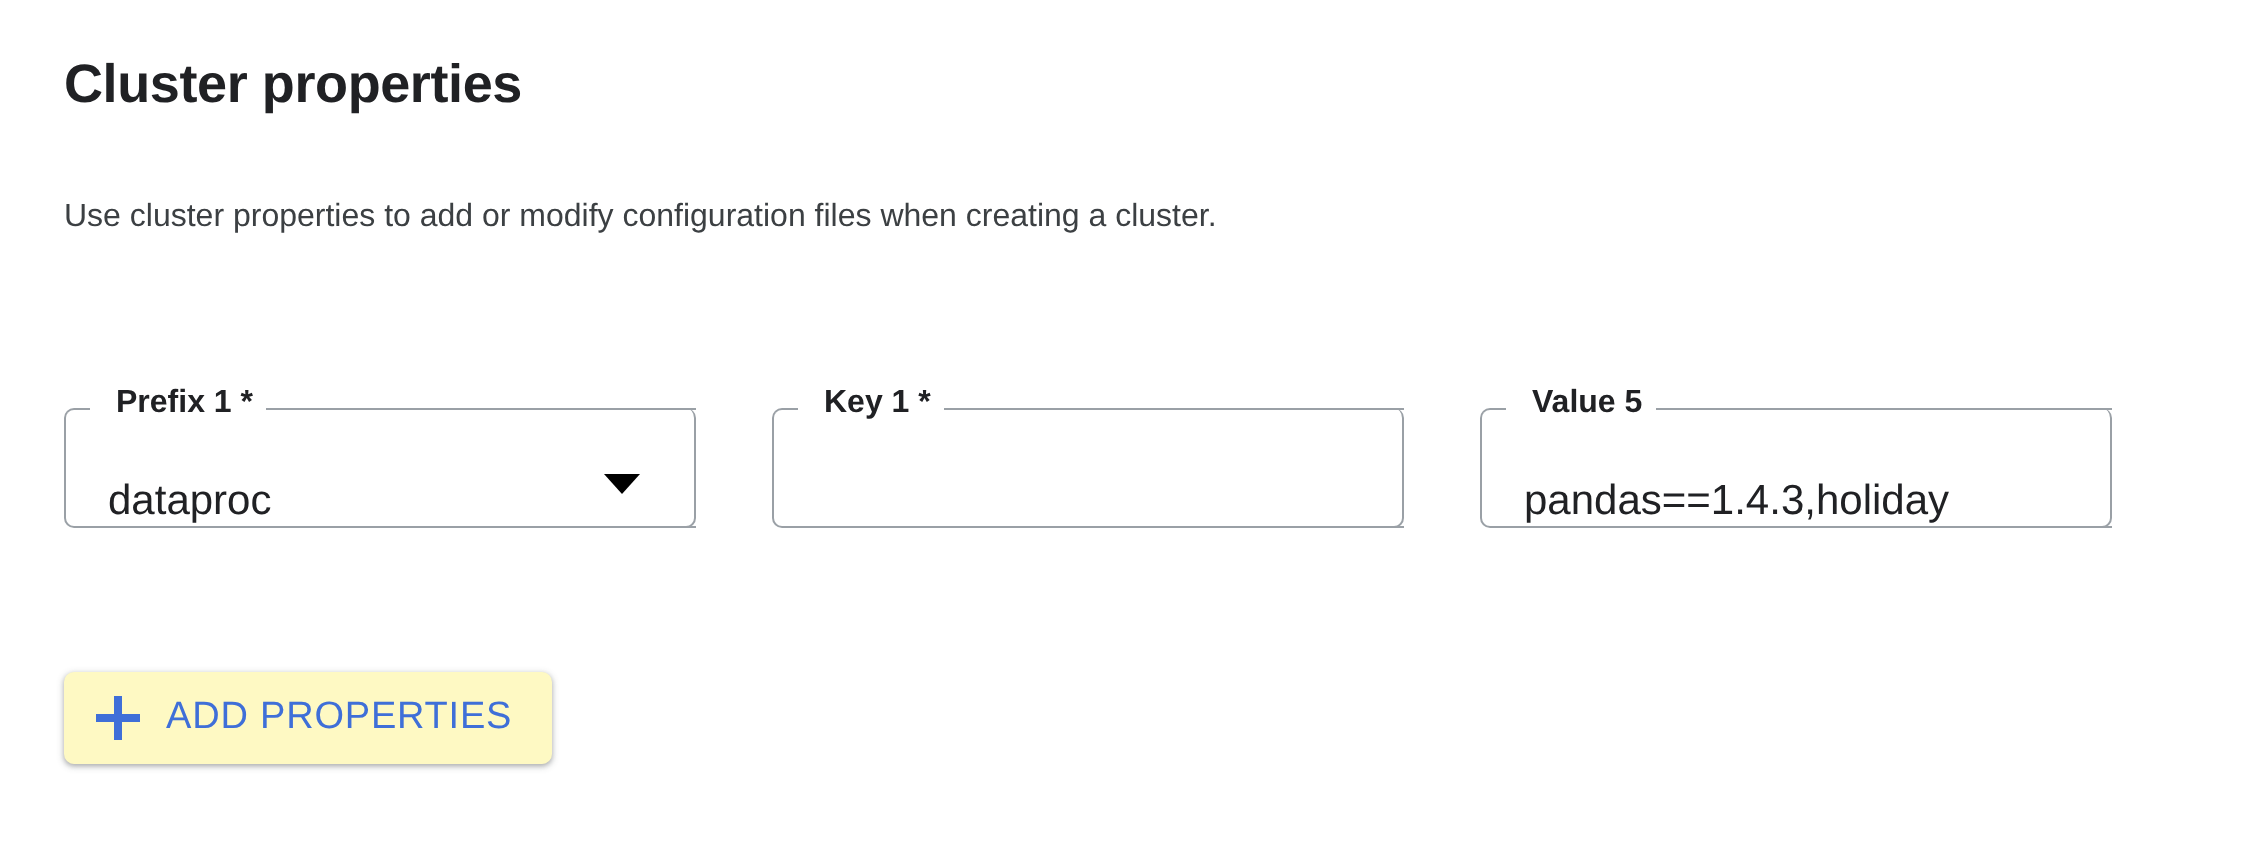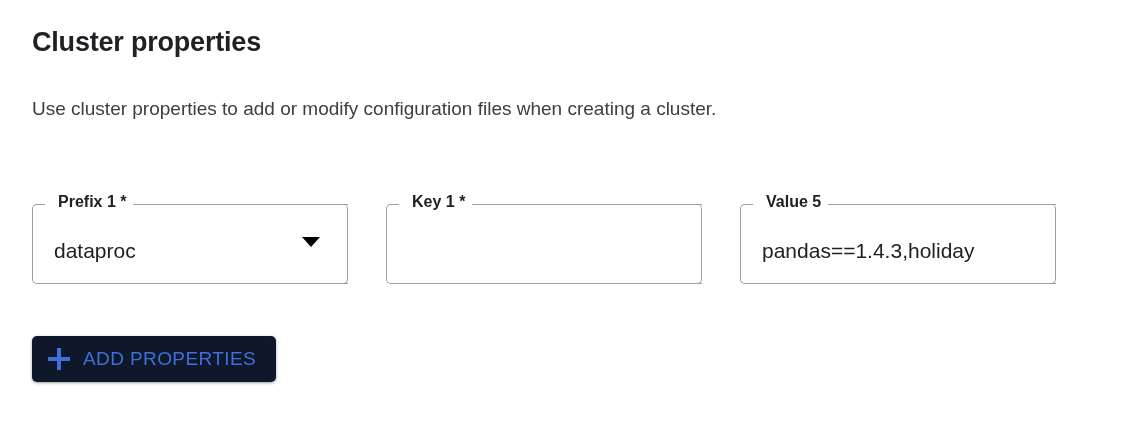--- a/index.html
+++ b/index.html
@@ -33,41 +33,41 @@
     font-weight: 700;
     letter-spacing: -0.2px;
     color: #202124;
     white-space: nowrap;
   }
 
   .page-subtitle {
     position: absolute;
     left: 32px;
     top: 96px;
-    font-size: 19px;
+    font-size: 16px;
     line-height: 26px;
     font-weight: 400;
     color: #3c4043;
     white-space: nowrap;
   }
 
   
   .fields-row {
     position: absolute;
     left: 32px;
     top: 204px;
     width: 1060px;
     height: 80px;
   }
 
   .field {
     position: absolute;
     top: 0;
     width: 316px;
-    height: 80px;
+    height: 60px;
     box-sizing: border-box;
   }
   .field.f1 { left: 0px; }
   .field.f2 { left: 354px; border-radius: 32px; }
   .field.f3 { left: 708px; }
 
   
   .outline {
     position: absolute;
     inset: 0;
@@ -151,21 +151,21 @@
   
   .add-button {
     position: absolute;
     left: 32px;
     top: 336px;
     height: 46px;
     padding: 0 20px 0 16px;
     display: flex;
     align-items: center;
     gap: 13px;
-    background: #0f172a;
+    background: #fef9c3;
     border: none;
     border-radius: 5px;
     box-shadow: 0 1px 2px 0 rgba(60,64,67,0.30),
                 0 1px 3px 1px rgba(60,64,67,0.15);
     cursor: pointer;
     font-family: "Liberation Sans", sans-serif;
   }
   .plus-icon {
     position: relative;
     width: 22px;

